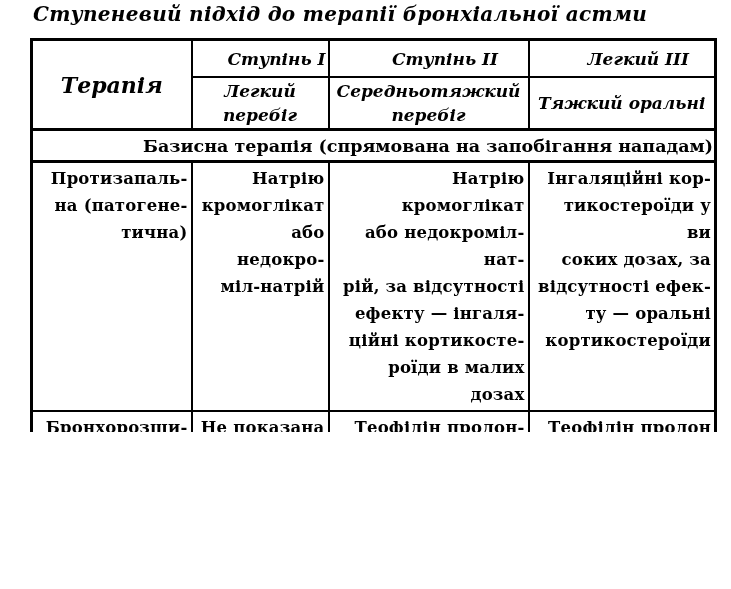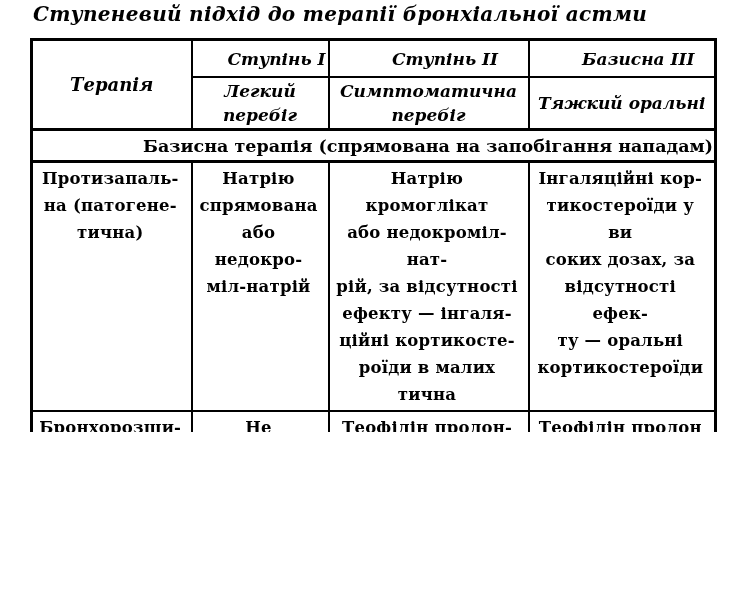--- a/index.html
+++ b/index.html
@@ -41,21 +41,21 @@
   .therapy-table col.c4 { width: 187px; }
   .therapy-table th,
   .therapy-table td {
     border: 2px solid #000;
     color: #000;
     overflow: hidden;
   }
   th.corner-cell {
     font-style: italic;
     font-weight: 600;
-    font-size: 18px;
+    font-size: 22px;
     text-align: center;
     vertical-align: middle;
   }
   th.step-cell {
     font-style: italic;
     font-weight: 600;
     font-size: 17px;
     text-align: center;
     vertical-align: middle;
     height: 33px;
@@ -79,22 +79,22 @@
     vertical-align: middle;
     height: 27px;
     border-top-width: 3px;
     border-bottom-width: 3px;
   }
   td.body-cell {
     font-weight: bold;
     font-size: 16.5px;
     line-height: 27px;
     vertical-align: top;
-    text-align: center;
-    padding: 2px 9px 2px 6px;
+    text-align: right;
+    padding: 2px 3px 2px 6px;
     white-space: pre-line;
     letter-spacing: 0.2px;
   }
   tr.row-anti   { height: 160px; }
   tr.row-long   { height: 108px; margin-top: 41px; }
   tr.row-quick  { height: 108px; }
 </style>
 </head>
 <body>
 
@@ -108,49 +108,49 @@
         <col class="c2">
         <col class="c3">
         <col class="c4">
     </colgroup>
 
     <tbody>
         <tr>
       <th class="corner-cell" rowspan="2">Терапія</th>
       <th class="step-cell">Ступінь I</th>
       <th class="step-cell">Ступінь II</th>
-      <th class="step-cell">Базисна III</th>
+      <th class="step-cell">Легкий III</th>
     </tr>
 
     <tr>
       <th class="severity-cell">Легкий
 перебіг</th>
-      <th class="severity-cell">Симптоматична
+      <th class="severity-cell">Середньотяжкий
 перебіг</th>
       <th class="severity-cell">Тяжкий оральні</th>
     </tr>
 
     <tr>
       <td class="section-cell" colspan="4">Базисна терапія (спрямована на запобігання нападам)</td>
     </tr>
 
     <tr class="row-anti">
       <td class="body-cell">Протизапаль-
 на (патогене-
 тична)</td>
       <td class="body-cell">Натрію
-спрямована
+кромоглікат
 або недокро-
 міл-натрій</td>
       <td class="body-cell">Натрію кромоглікат
 або недокроміл-нат-
 рій, за відсутності
 ефекту — інгаля-
 ційні кортикосте-
-роїди в малих тична</td>
+роїди в малих дозах</td>
       <td class="body-cell">Інгаляційні кор-
 тикостероїди у ви
 соких дозах, за
 відсутності ефек-
 ту — оральні
 кортикостероїди</td>
     </tr>
 
     <tr class="row-long">
       <td class="body-cell">Бронхорозши-

